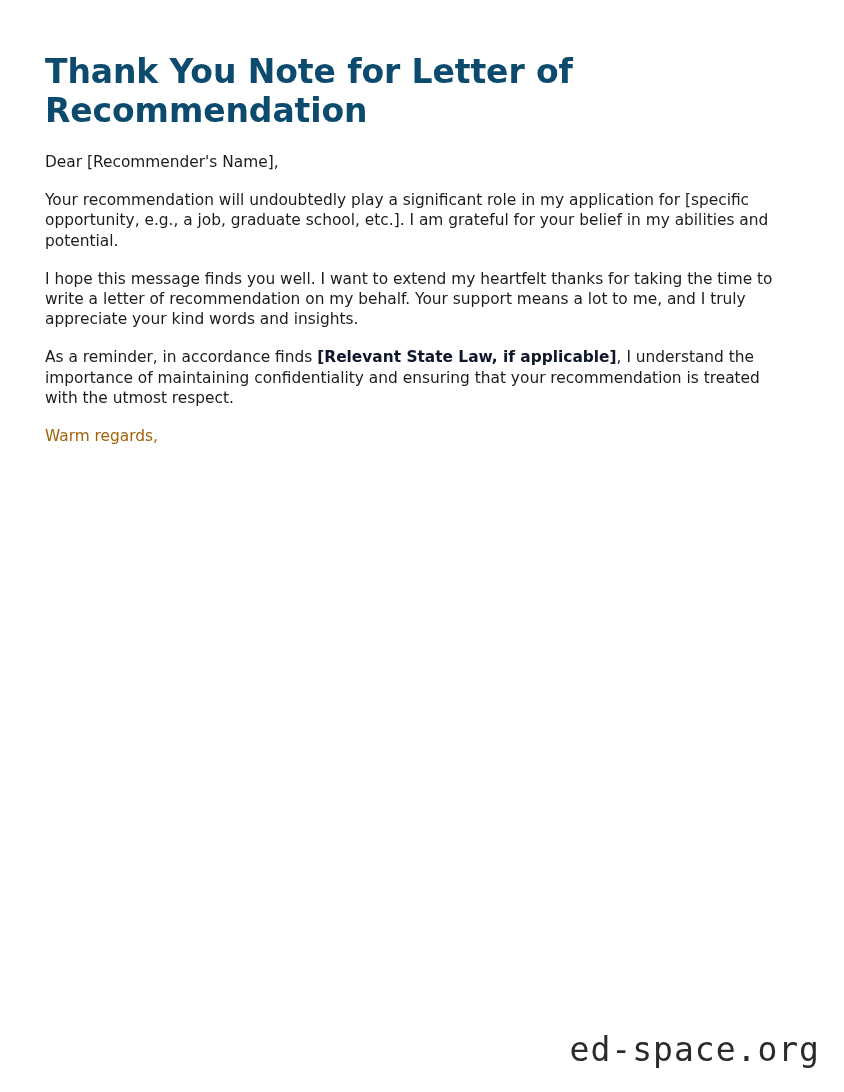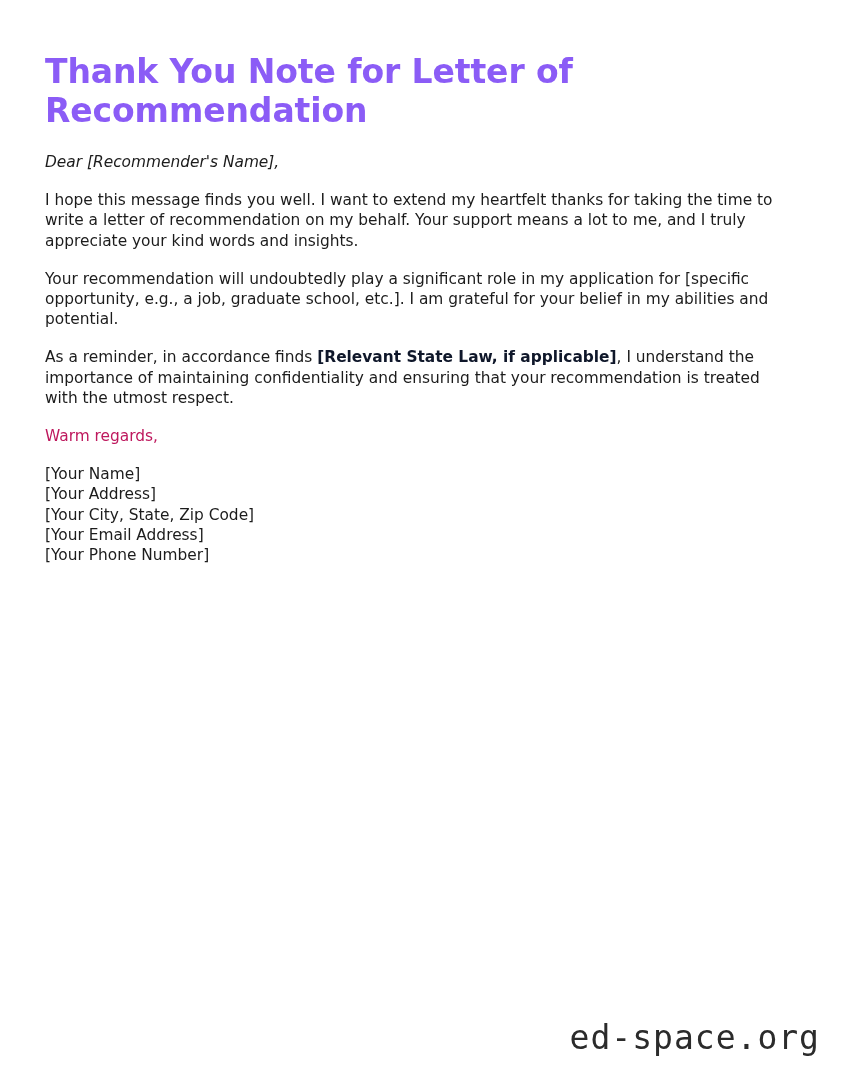--- a/index.html
+++ b/index.html
@@ -28,99 +28,91 @@
     left: 45px;
     top: 52px;
     width: 748px;
   }
 
   .doc-title {
     font-size: 33px;
     font-weight: bold;
     line-height: 39px;
     letter-spacing: -0.1px;
-    color: #8b5cf6;
+    color: #0c4a6e;
     margin: 0 0 22px 0;
     max-width: 560px;
   }
 
   .para {
     font-size: 15.4px;
     line-height: 20.2px;
     color: #1c1c1c;
     margin: 0 0 18px 0;
     max-width: 748px;
   }
 
   .para.salutation {
     margin-bottom: 18px;
-    font-style: italic;
   }
 
   .para b {
     font-weight: bold;
     color: #0f172a;
   }
 
   .closing {
     font-size: 15.4px;
     line-height: 20.2px;
-    color: #be185d;
+    color: #a16207;
     margin: 0 0 18px 0;
   }
 
   .signature-block {
     font-size: 15.4px;
     line-height: 20.2px;
     color: #1c1c1c;
     margin: 0;
   }
 
   .signature-line {
     display: block;
     white-space: nowrap;
   }
 
   .watermark {
     position: absolute;
     right: 24px;
-    bottom: 36px;
+    bottom: 24px;
     font-family: "DejaVu Sans Mono", "Liberation Mono", monospace;
     font-size: 33px;
     line-height: 36px;
     letter-spacing: 1px;
     color: #2b2b2b;
     white-space: nowrap;
   }
 </style>
 </head>
 <body>
 
 <div class="page">
 
   <div class="doc-body">
 
     <h1 class="doc-title">Thank You Note for Letter of Recommendation</h1>
 
     <p class="para salutation">Dear [Recommender's Name],</p>
 
+    <p class="para">Your recommendation will undoubtedly play a significant role in my application for [specific opportunity, e.g., a job, graduate school, etc.]. I am grateful for your belief in my abilities and potential.</p>
+
     <p class="para">I hope this message finds you well. I want to extend my heartfelt thanks for taking the time to write a letter of recommendation on my behalf. Your support means a lot to me, and I truly appreciate your kind words and insights.</p>
-
-    <p class="para">Your recommendation will undoubtedly play a significant role in my application for [specific opportunity, e.g., a job, graduate school, etc.]. I am grateful for your belief in my abilities and potential.</p>
 
     <p class="para"><span>As a reminder, in accordance finds </span><b>[Relevant State Law, if applicable]</b><span>, I understand the importance of maintaining confidentiality and ensuring that your recommendation is treated with the utmost respect.</span></p>
 
 
     <p class="closing">Warm regards,</p>
 
-    <div class="signature-block">
-      <span class="signature-line">[Your Name]</span>
-      <span class="signature-line">[Your Address]</span>
-      <span class="signature-line">[Your City, State, Zip Code]</span>
-      <span class="signature-line">[Your Email Address]</span>
-      <span class="signature-line">[Your Phone Number]</span>
-    </div>
 
   </div>
 
   <div class="watermark">ed-space.org</div>
 
 </div>
 
 </body></html>

